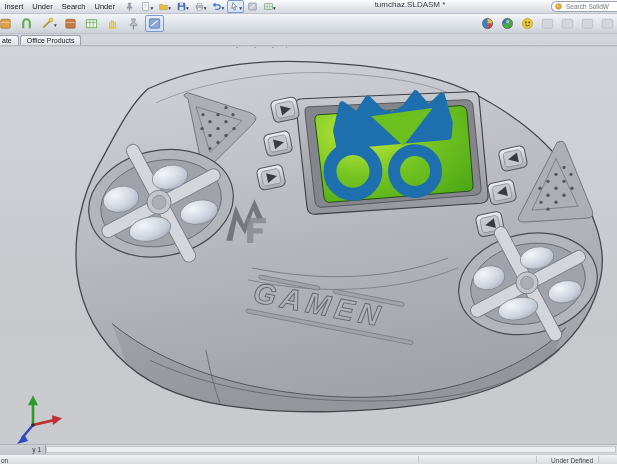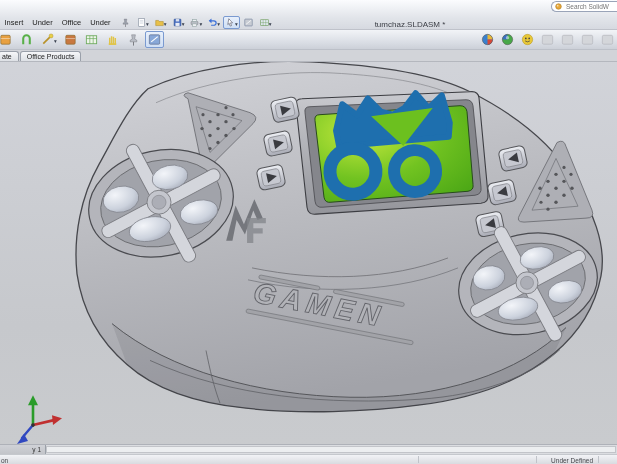--- a/index.html
+++ b/index.html
@@ -2,21 +2,21 @@
 <html><head>
 <meta charset="utf-8">
 <style>
   html,body{margin:0;padding:0;background:#9aa0a8;}
   *{box-sizing:border-box;}
   .app{position:relative;width:617px;height:464px;overflow:hidden;
        font-family:"Liberation Sans",sans-serif;background:#c8cacd;
        -webkit-font-smoothing:antialiased;}
 
   
-  .menubar{position:relative;height:30px;display:flex;align-items:flex-end;
+  .menubar{position:relative;height:14px;display:flex;align-items:flex-start;
            background:linear-gradient(#fbfcfe,#e2e5ea 60%,#d6d9e0);
            border-bottom:1px solid #bfc2ca;z-index:8;}
   .menu-item{font-size:7.5px;color:#222;padding:0 4.5px;line-height:13px;cursor:default;}
   .qt{display:flex;align-items:center;margin-left:3px;gap:1px;}
   .tbtn{display:inline-flex;align-items:center;justify-content:center;
         padding:0 1px;border:1px solid transparent;border-radius:2px;}
   .tbtn.pressed{border:1px solid #7a9ad0;background:linear-gradient(#e8f0fb,#cfdff5);}
   .caret{font-size:5.5px;color:#39404e;margin-left:-1px;transform:translateY(1px);}
   .menubar .g{width:11px;height:11px;}
   .win-title{position:absolute;left:330px;width:160px;text-align:center;
@@ -75,21 +75,21 @@
 </style>
 </head>
 <body>
 
 <div class="app">
 
   <div class="menubar">
     <div style="display:flex">
         <span class="menu-item">Insert</span>
         <span class="menu-item">Under</span>
-        <span class="menu-item">Office</span>
+        <span class="menu-item">Search</span>
         <span class="menu-item">Under</span>
       </div>
     <div class="qt">
         <span class="tbtn">
           <svg class="g" viewBox="0 0 16 16">
             <path d="M6 3 h4 l-0.8 4.5 2.3 1.2 v1.8 h-7 v-1.8 l2.3-1.2 Z" fill="#9aa0ac" stroke="#74767c" stroke-width="0.5"></path>
             <line x1="8" y1="10.5" x2="8" y2="14.5" stroke="#74767c" stroke-width="1"></line>
           </svg>
         </span>
         <span class="tbtn">

